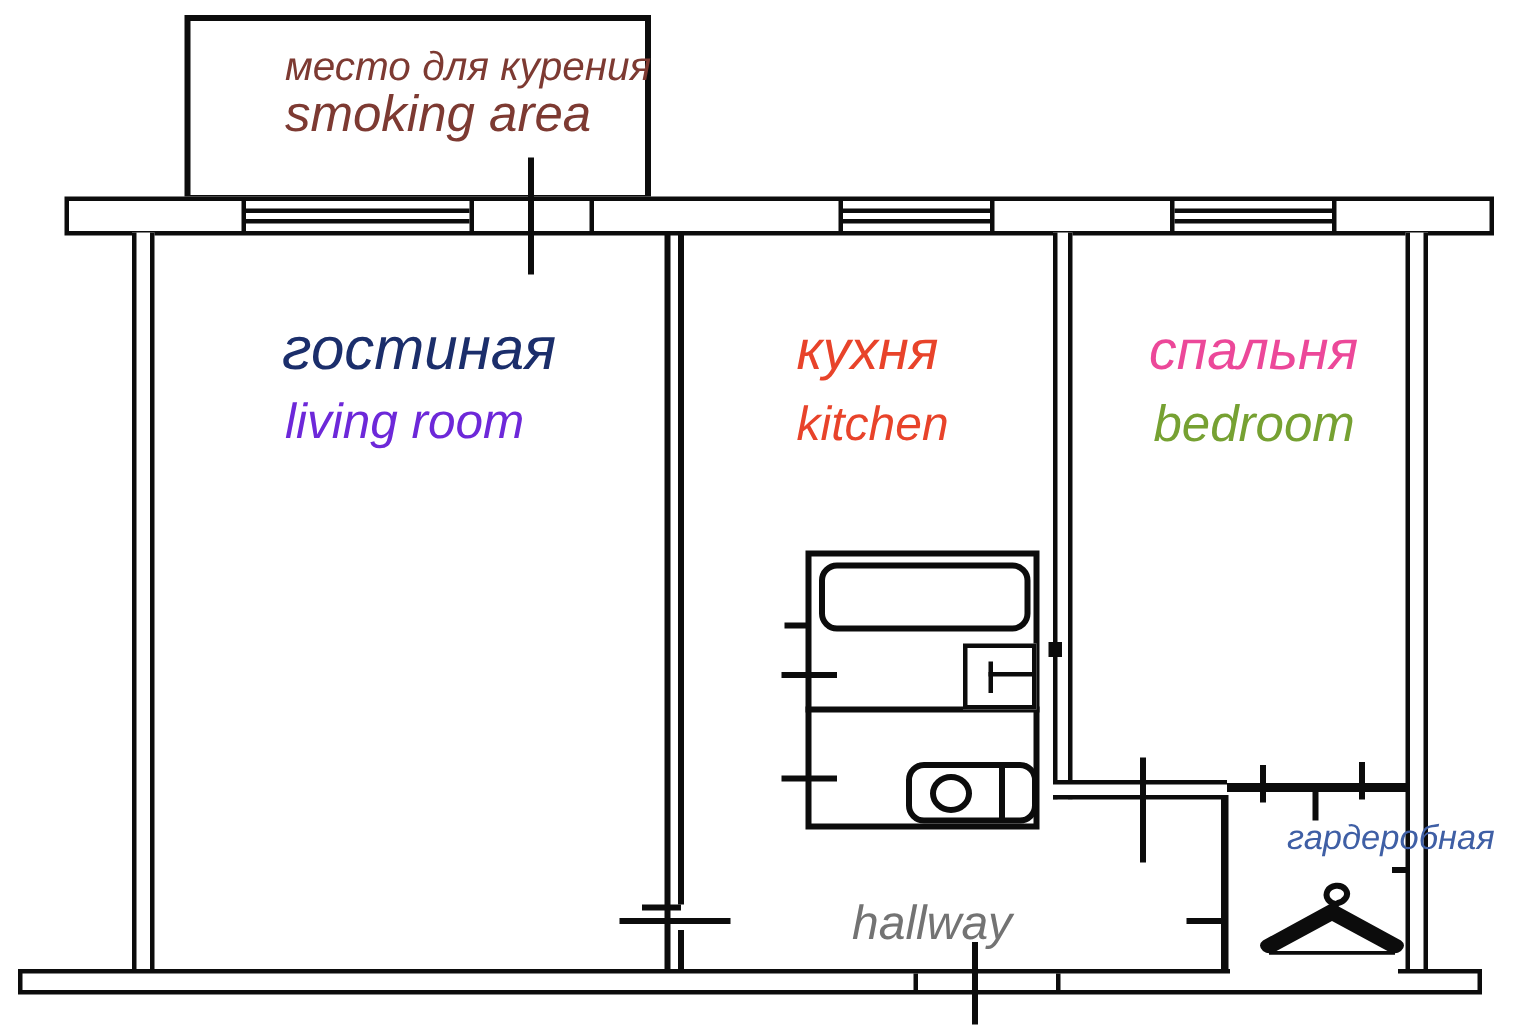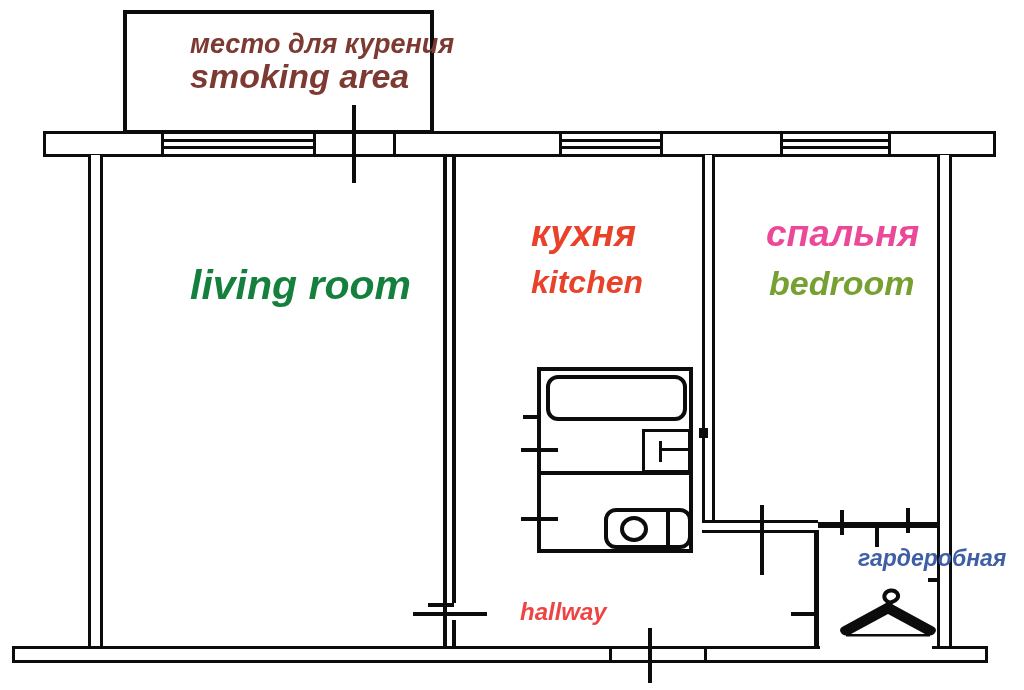--- a/index.html
+++ b/index.html
@@ -16,21 +16,21 @@
   .wall { position: absolute; background: #0c0c0c; }
   
   .dwall-v { position: absolute; background: #fff; border-left: 3px solid #0c0c0c; border-right: 3px solid #0c0c0c; }
   .dwall-h { position: absolute; background: #fff; border-top: 3px solid #0c0c0c; border-bottom: 3px solid #0c0c0c; }
   
   .band { position: absolute; background: #fff; border: 3px solid #0c0c0c; }
   .window { position: absolute; top: 0; height: 20px; background:#fff; border-left: 3px solid #0c0c0c; border-right: 3px solid #0c0c0c; }
   .wline { position: absolute; left: 0; right: 0; height: 3px; background: #0c0c0c; }
   .sep { position: absolute; top: 0; width: 3px; height: 100%; background: #0c0c0c; }
   .box { position: absolute; background: #fff; border: 4px solid #0c0c0c; }
-  .label { position: absolute; font-style: italic; white-space: nowrap; line-height: 1.05; font-weight: bold; }
+  .label { position: absolute; font-style: italic; white-space: nowrap; line-height: 1.05; }
 </style>
 </head>
 <body>
 
 <div id="plan">
 
   <div class="box" style="left:123px; top:10px; width:311px; height:124px; border-width:4px;"></div>
   <div class="label" style="left: 190px; top: 30px; font-size: 27px; color: rgb(125, 58, 50);">место для курения</div>
   <div class="label" style="left: 190px; top: 59px; font-size: 34px; color: rgb(125, 58, 50);">smoking area</div>
 
@@ -90,29 +90,30 @@
   <div class="wall" style="left:659px; top:441px; width:3px; height:21px;"></div>
   <div class="wall" style="left:659px; top:448px; width:31px; height:3px;"></div>
   <div class="box" style="left:604px; top:508px; width:88px; height:41px; border-radius:12px;"></div>
   <div class="wall" style="left:666px; top:510px; width:4px; height:37px;"></div>
   <div class="abs" style="left:620px; top:516px; width:28px; height:26px; border:4px solid #0c0c0c; border-radius:50%; background:#fff;"></div>
 
   <div class="wall" style="left:523px; top:415px; width:16px; height:4px;"></div>
   <div class="wall" style="left:521px; top:448px; width:37px; height:4px;"></div>
   <div class="wall" style="left:521px; top:517px; width:37px; height:4px;"></div>
 
-  <div class="label" style="left: 190px; top: 264px; font-size: 41px; color: #15803d;">living room</div>
+  <div class="label" style="left: 188px; top: 212px; font-size: 40px; color: rgb(27, 46, 107);">гостиная</div>
+  <div class="label" style="left: 190px; top: 264px; font-size: 33px; color: #6d28d9;">living room</div>
 
   <div class="label" style="left: 531px; top: 215px; font-size: 37px; color: rgb(232, 67, 42);">кухня</div>
   <div class="label" style="left: 531px; top: 266px; font-size: 32px; color: rgb(232, 67, 42);">kitchen</div>
 
   <div class="label" style="left: 766px; top: 215px; font-size: 37px; color: #ec4899;">спальня</div>
   <div class="label" style="left: 769px; top: 266px; font-size: 34px; color: rgb(118, 161, 50);">bedroom</div>
 
-  <div class="label" style="left: 520px; top: 599px; font-size: 24px; color: #ef4444;">hallway</div>
+  <div class="label" style="left: 568px; top: 599px; font-size: 32px; color: #737373;">hallway</div>
 
   <div class="label" style="left: 820px; top: 546px; font-size: 23px; color: rgb(63, 95, 165); padding-left: 38px;">гардеробная</div>
 
   <svg class="abs" style="left:838px; top:588px;" width="100" height="54" viewBox="0 0 100 54">
     <path d="M53 15 C48 14 45 10 47 6 C49 2 56 1 59 5 C62 9 58 13 54 14" fill="none" stroke="#0c0c0c" stroke-width="4" stroke-linecap="round"></path>
     <path d="M48 15 L4 39 Q0 42 4 46 Q8 49 13 46 L50 26 L87 46 Q92 49 96 46 Q100 42 96 39 L52 15 Z" fill="#0c0c0c"></path>
     <rect x="8" y="46" width="84" height="2.5" fill="#0c0c0c"></rect>
   </svg>
 
 </div>

